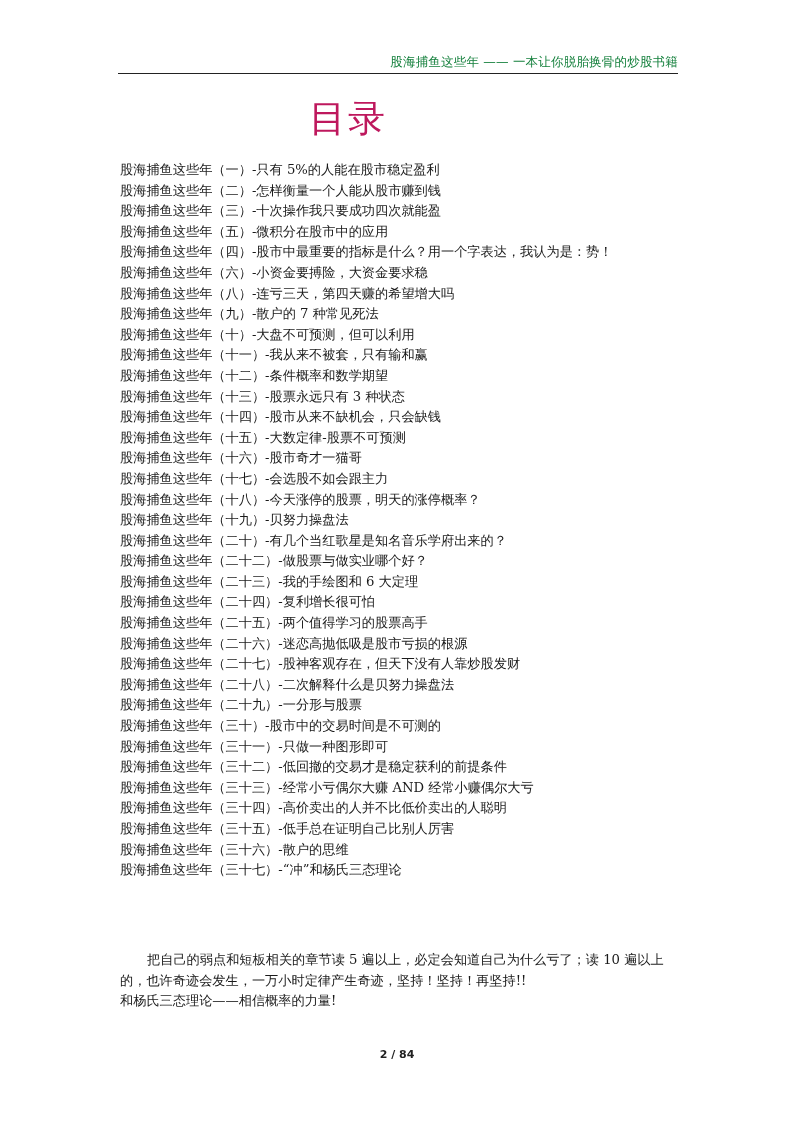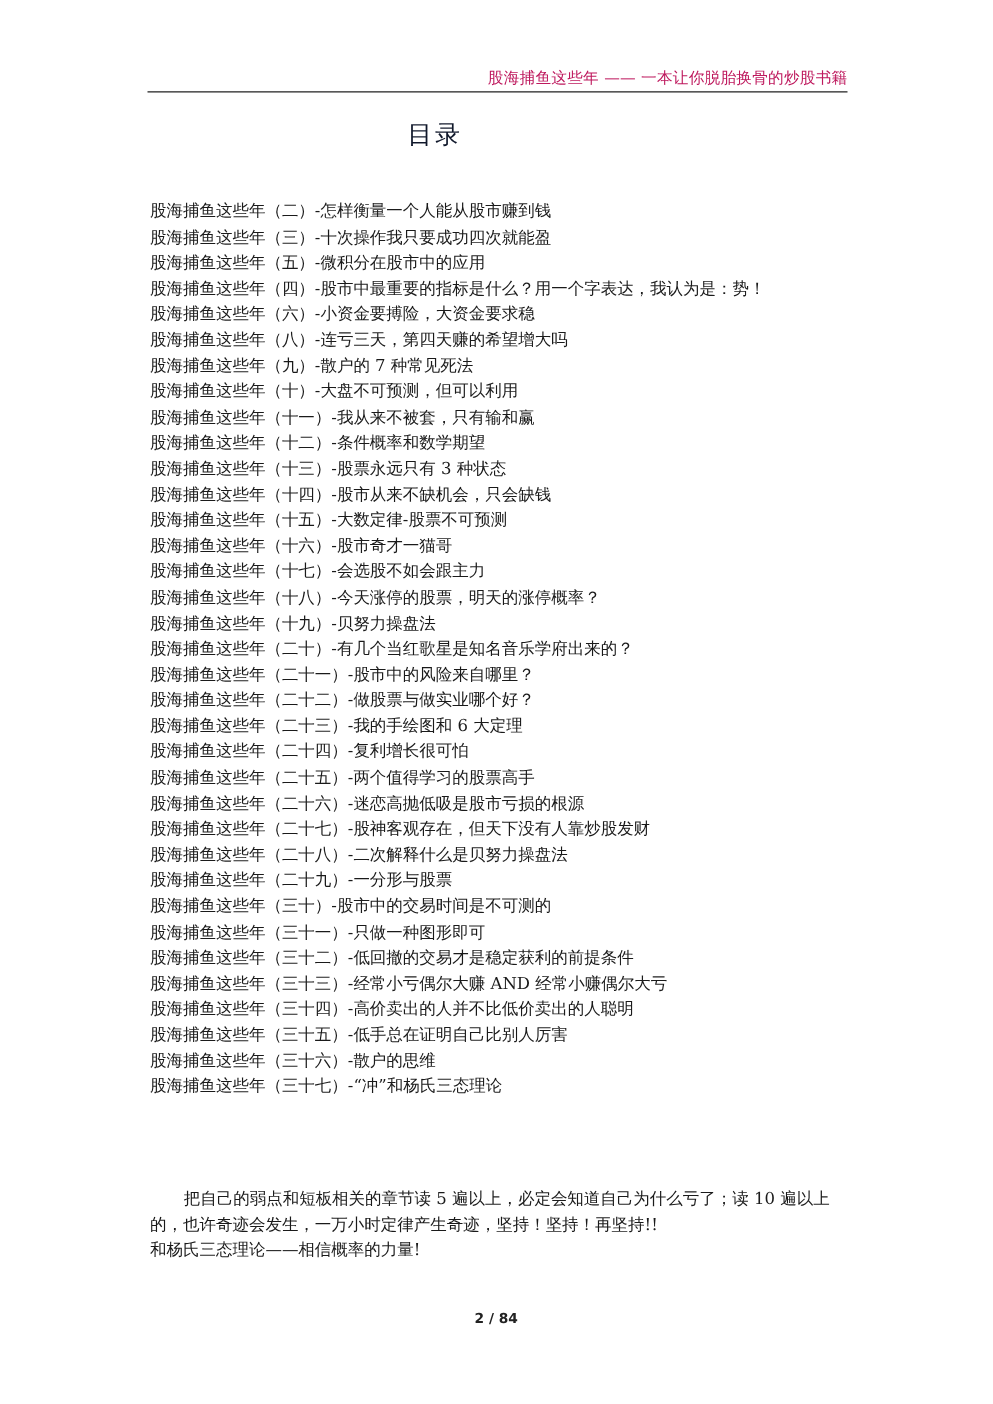--- a/index.html
+++ b/index.html
@@ -1,59 +1,59 @@
 <!DOCTYPE html>
 <html><head>
 <meta charset="utf-8">
 <style>
   html, body { margin: 0; padding: 0; background: #ffffff; }
   body { width: 794px; height: 1123px; position: relative; overflow: hidden;
          font-family: "DejaVu Serif", "Liberation Serif", serif; color: #1a1a1a; }
   .header { position: absolute; left: 118px; top: 54px; width: 560px; height: 20px;
-            text-align: right; font-size: 12.5px; color: #be185d; letter-spacing: 0.2px; }
+            text-align: right; font-size: 12.5px; color: #15803d; letter-spacing: 0.2px; }
   .header-rule { position: absolute; left: 118px; top: 73px; width: 560px; height: 0;
                  border-top: 1px solid #222; }
   .title { position: absolute; left: 0; top: 94px; width: 696px; text-align: center;
-           font-size: 20px; color: #0f172a; letter-spacing: 2px; }
+           font-size: 37px; color: #be185d; letter-spacing: 2px; }
   .toc { position: absolute; left: 120px; top: 160px; width: 570px; margin: 0; padding: 0; list-style: none; }
   .toc li { height: 20.6px; line-height: 20.6px; font-size: 13.2px; white-space: nowrap; color: #1a1a1a; }
   .closing { position: absolute; left: 120px; top: 950px; width: 560px; font-size: 13.2px; line-height: 20.6px; }
   .closing p { margin: 0; }
   .closing .indent { text-indent: 27px; }
   .page-num { position: absolute; left: 0; top: 1048px; width: 794px; text-align: center;
               font-family: "DejaVu Sans", "Liberation Sans", sans-serif; font-weight: bold; font-size: 11px; color: #222; }
 </style>
 </head>
 <body>
 
 <div class="header">股海捕鱼这些年 —— 一本让你脱胎换骨的炒股书籍</div>
 <div class="header-rule"></div>
 
 <div class="title">目录</div>
 
 <ul class="toc">
+  <li>股海捕鱼这些年（一）-只有 5%的人能在股市稳定盈利</li>
   <li>股海捕鱼这些年（二）-怎样衡量一个人能从股市赚到钱</li>
   <li>股海捕鱼这些年（三）-十次操作我只要成功四次就能盈</li>
   <li>股海捕鱼这些年（五）-微积分在股市中的应用</li>
   <li>股海捕鱼这些年（四）-股市中最重要的指标是什么？用一个字表达，我认为是：势！</li>
   <li>股海捕鱼这些年（六）-小资金要搏险，大资金要求稳</li>
   <li>股海捕鱼这些年（八）-连亏三天，第四天赚的希望增大吗</li>
   <li>股海捕鱼这些年（九）-散户的 7 种常见死法</li>
   <li>股海捕鱼这些年（十）-大盘不可预测，但可以利用</li>
   <li>股海捕鱼这些年（十一）-我从来不被套，只有输和赢</li>
   <li>股海捕鱼这些年（十二）-条件概率和数学期望</li>
   <li>股海捕鱼这些年（十三）-股票永远只有 3 种状态</li>
   <li>股海捕鱼这些年（十四）-股市从来不缺机会，只会缺钱</li>
   <li>股海捕鱼这些年（十五）-大数定律-股票不可预测</li>
   <li>股海捕鱼这些年（十六）-股市奇才一猫哥</li>
   <li>股海捕鱼这些年（十七）-会选股不如会跟主力</li>
   <li>股海捕鱼这些年（十八）-今天涨停的股票，明天的涨停概率？</li>
   <li>股海捕鱼这些年（十九）-贝努力操盘法</li>
   <li>股海捕鱼这些年（二十）-有几个当红歌星是知名音乐学府出来的？</li>
-  <li>股海捕鱼这些年（二十一）-股市中的风险来自哪里？</li>
   <li>股海捕鱼这些年（二十二）-做股票与做实业哪个好？</li>
   <li>股海捕鱼这些年（二十三）-我的手绘图和 6 大定理</li>
   <li>股海捕鱼这些年（二十四）-复利增长很可怕</li>
   <li>股海捕鱼这些年（二十五）-两个值得学习的股票高手</li>
   <li>股海捕鱼这些年（二十六）-迷恋高抛低吸是股市亏损的根源</li>
   <li>股海捕鱼这些年（二十七）-股神客观存在，但天下没有人靠炒股发财</li>
   <li>股海捕鱼这些年（二十八）-二次解释什么是贝努力操盘法</li>
   <li>股海捕鱼这些年（二十九）-一分形与股票</li>
   <li>股海捕鱼这些年（三十）-股市中的交易时间是不可测的</li>
   <li>股海捕鱼这些年（三十一）-只做一种图形即可</li>

